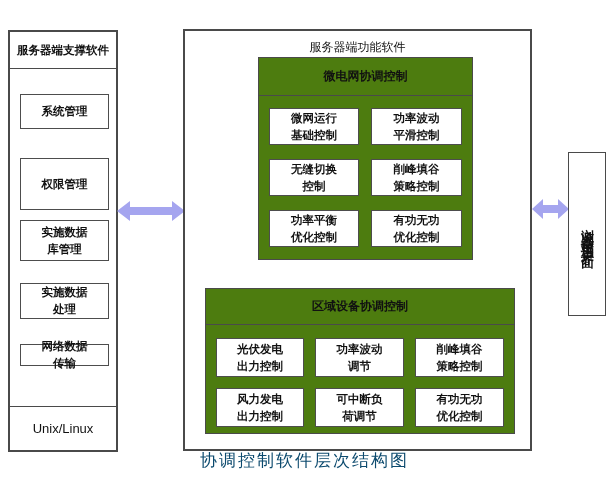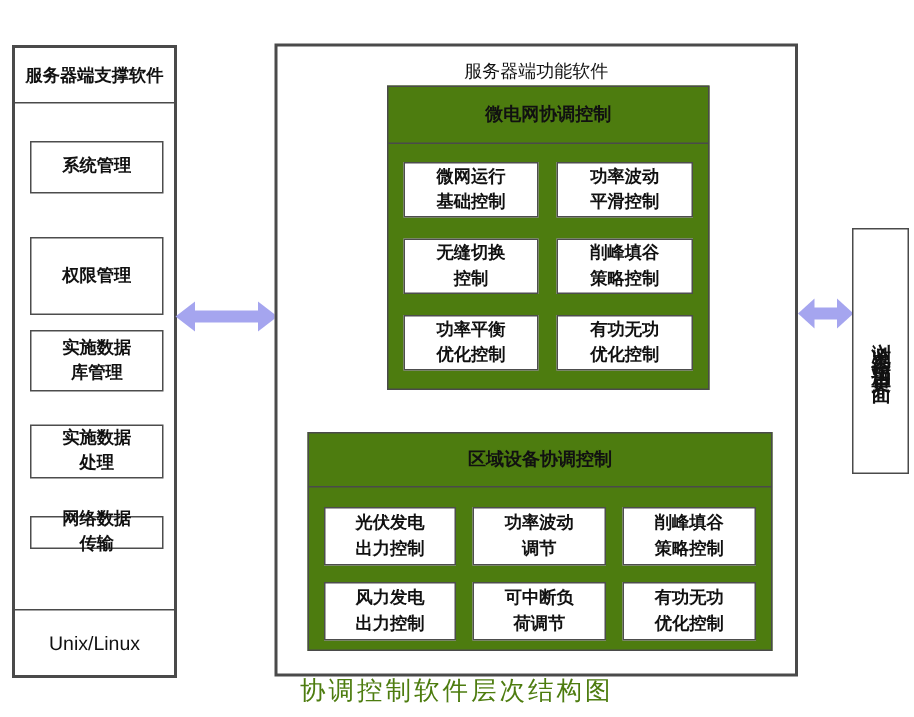--- a/index.html
+++ b/index.html
@@ -119,21 +119,21 @@
   .arrow-right::before { border-right-width: 11px; }
   .arrow-right::after  { border-left-width: 11px; }
 
   
   .caption {
     position: absolute; left: 0; top: 449px; width: 609px;
     text-align: center;
     font-family: "Liberation Serif", "DejaVu Serif", serif;
     font-size: 17px;
     letter-spacing: 2px;
-    color: #4d7c0f;
+    color: #0c4a6e;
     font-weight: normal;
   }
 </style>
 </head>
 <body>
 
 <div class="stage">
 
   <div class="panel left-panel">
     <div class="panel-header">服务器端支撑软件</div>

